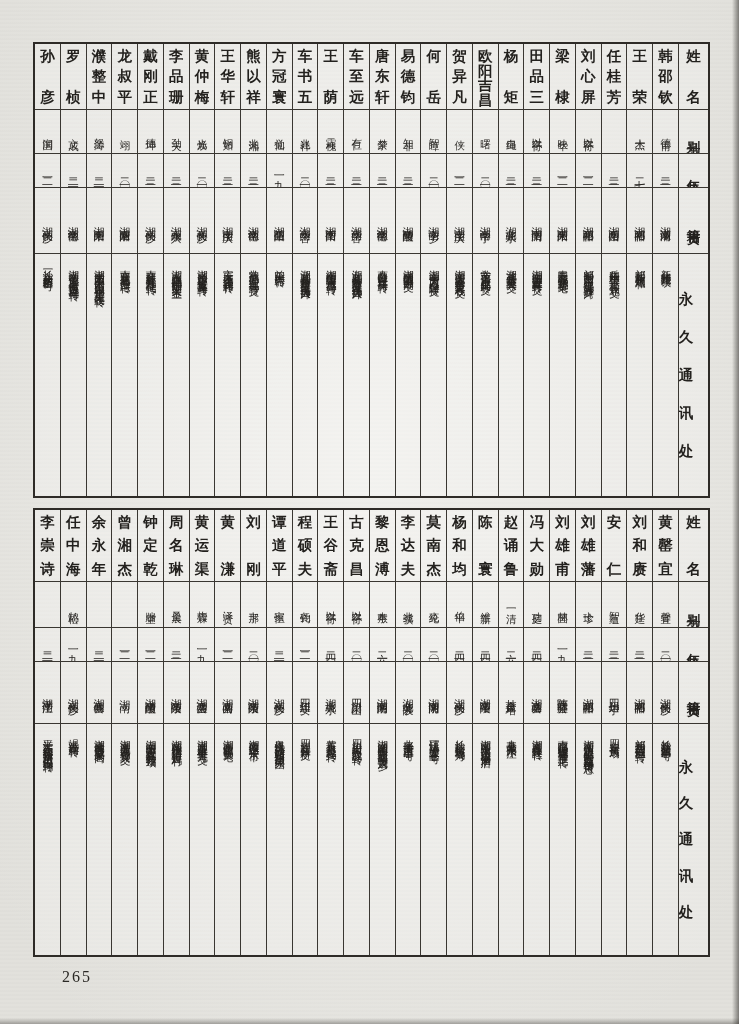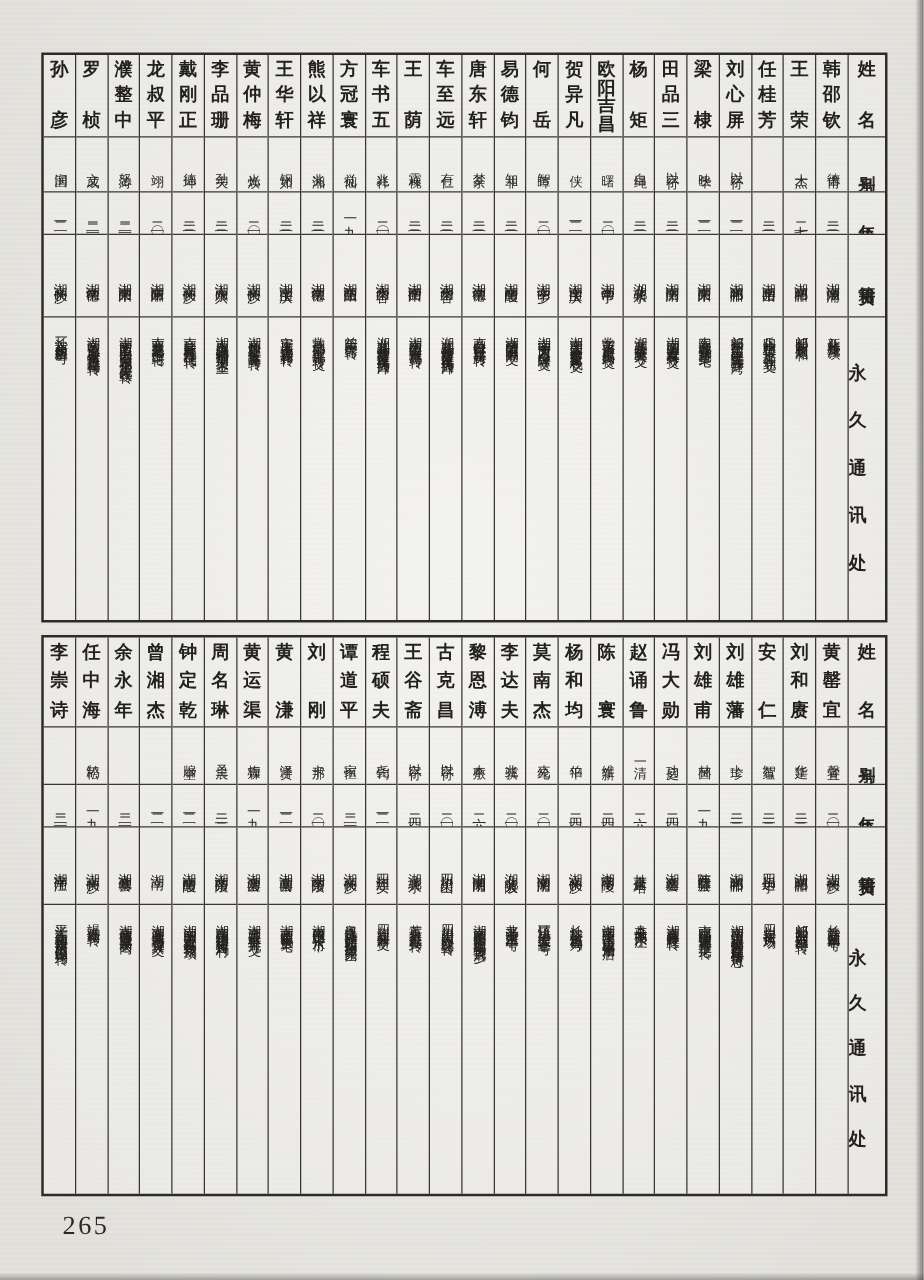--- a/index.html
+++ b/index.html
@@ -74,22 +74,22 @@
     writing-mode:vertical-rl;text-orientation:upright;
     line-height:1.12;display:inline-block;max-height:100%;
   }
   .cell-alias .vtext{font-size:10.5px;letter-spacing:2px;color:#2a2825;}
   .cell-age   .vtext{font-size:11px;letter-spacing:2px;}
   .cell-origin .vtext{font-size:11px;letter-spacing:1.5px;}
   .cell-addr  .vtext{font-size:10.5px;letter-spacing:1.5px;line-height:1.18;}
   .header-label .vtext{font-size:13.5px;font-weight:700;letter-spacing:3px;}
 
   .page-number{
-    position:absolute;left:50px;top:968px;
-    font-size:21px;letter-spacing:2px;color:#2b2925;
+    position:absolute;left:62px;top:968px;
+    font-size:16px;letter-spacing:2px;color:#2b2925;
     font-family:"Liberation Serif","DejaVu Serif",serif;
   }
 </style>
 </head>
 <body>
 
 <div class="paper-noise"></div>
 
 <div class="vtable vtable-top">
     <div class="col header-col">

